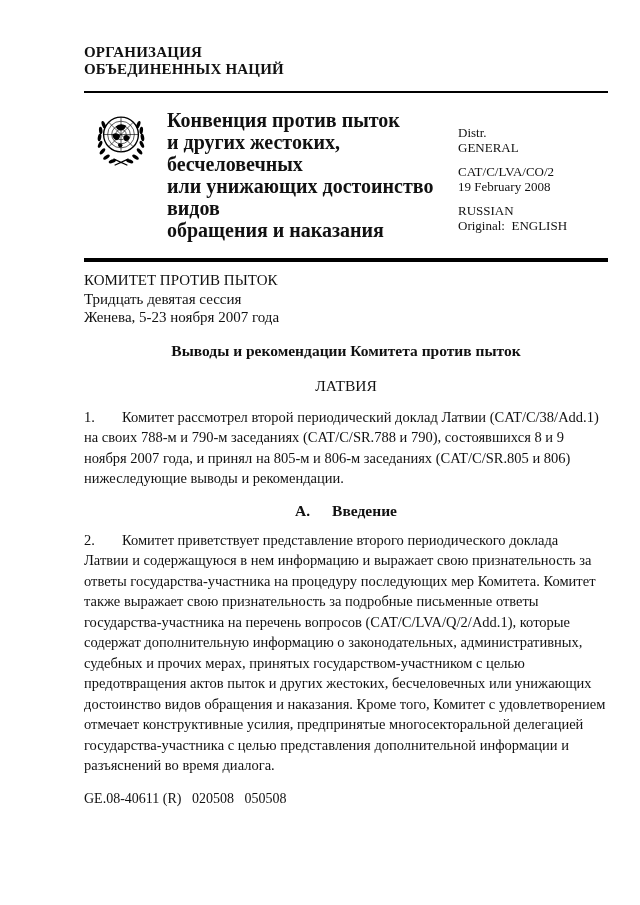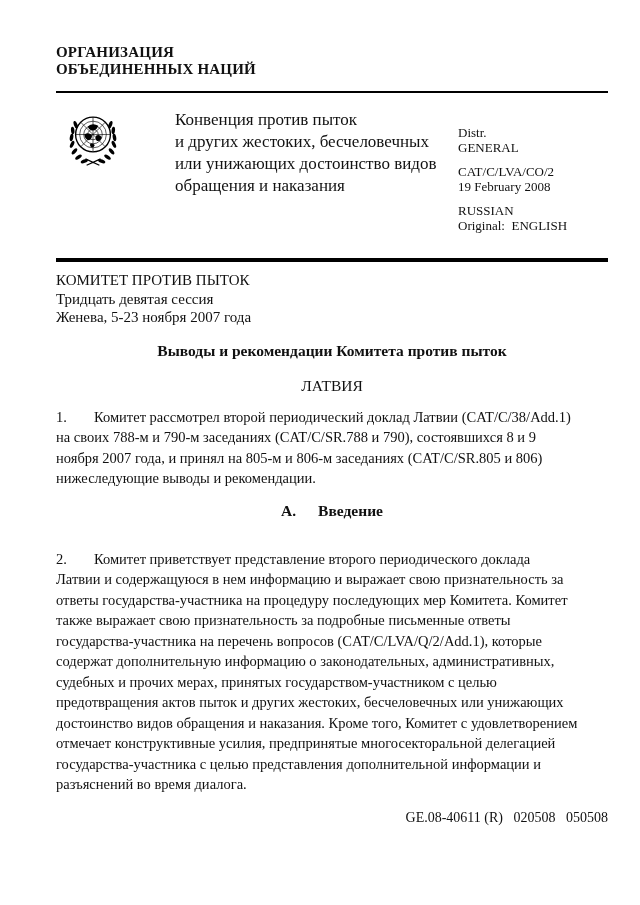--- a/index.html
+++ b/index.html
@@ -7,21 +7,21 @@
     width: 640px; height: 905px;
     background: #ffffff;
     color: #111111;
     font-family: "Liberation Serif", "DejaVu Serif", serif;
     overflow: hidden;
   }
   .page {
     position: relative;
     width: 640px; height: 905px;
     box-sizing: border-box;
-    padding: 44px 32px 0 56px;
+    padding: 44px 32px 0 84px;
   }
   .pre-line { white-space: pre-line; }
   .pre { white-space: pre; }
 
   
   .header-row {
     display: flex; justify-content: space-between; align-items: flex-start;
   }
   .org-name {
     font-weight: bold; font-size: 15px; line-height: 17px;
@@ -33,21 +33,21 @@
   }
   .rule { background: #000; }
   .rule-thin { height: 2px; margin-top: 13px; }
   .rule-thick { height: 4px; margin-top: 16px; }
 
   
   .masthead { display: flex; justify-content: space-between; margin-top: 14px; }
   .masthead-left { display: flex; }
   .emblem { margin: 2px 14px 0 5px; flex: 0 0 auto; }
   .conv-title {
-    font-weight: normal; font-size: 17px; line-height: 22px; margin-top: 2px; margin-left: 36px;
+    font-weight: bold; font-size: 20px; line-height: 22px; margin-top: 2px;
   }
   .distr-block {
     width: 150px; flex: 0 0 auto;
     font-size: 13px; line-height: 15px; margin-top: 18px;
   }
   .distr-group { margin-bottom: 9px; }
 
   
   .session-block { margin-top: 9px; font-size: 15px; line-height: 18.5px; }
 
@@ -69,27 +69,27 @@
     font-size: 15.5px; font-weight: bold; line-height: 19px;
   }
   .section-heading .sec-label { margin-right: 22px; }
 
   
   .para {
     margin: 12px 0 0 0;
     font-size: 14.5px; line-height: 20.5px;
     width: 522px; text-align: left;
   }
-  .para.second { margin-top: 29px; }
+  .para.second { margin-top: 10px; }
   .para-num { display: inline-block; width: 38px; }
 
   
   .footer {
     margin-top: 14px;
-    font-size: 14px; line-height: 17px; text-align: right;
+    font-size: 14px; line-height: 17px;
   }
 </style>
 </head>
 <body>
 
 <div class="page">
 
   <div class="header-row">
     <div class="org-name pre-line">ОРГАНИЗАЦИЯ
 ОБЪЕДИНЕННЫХ НАЦИЙ</div>

